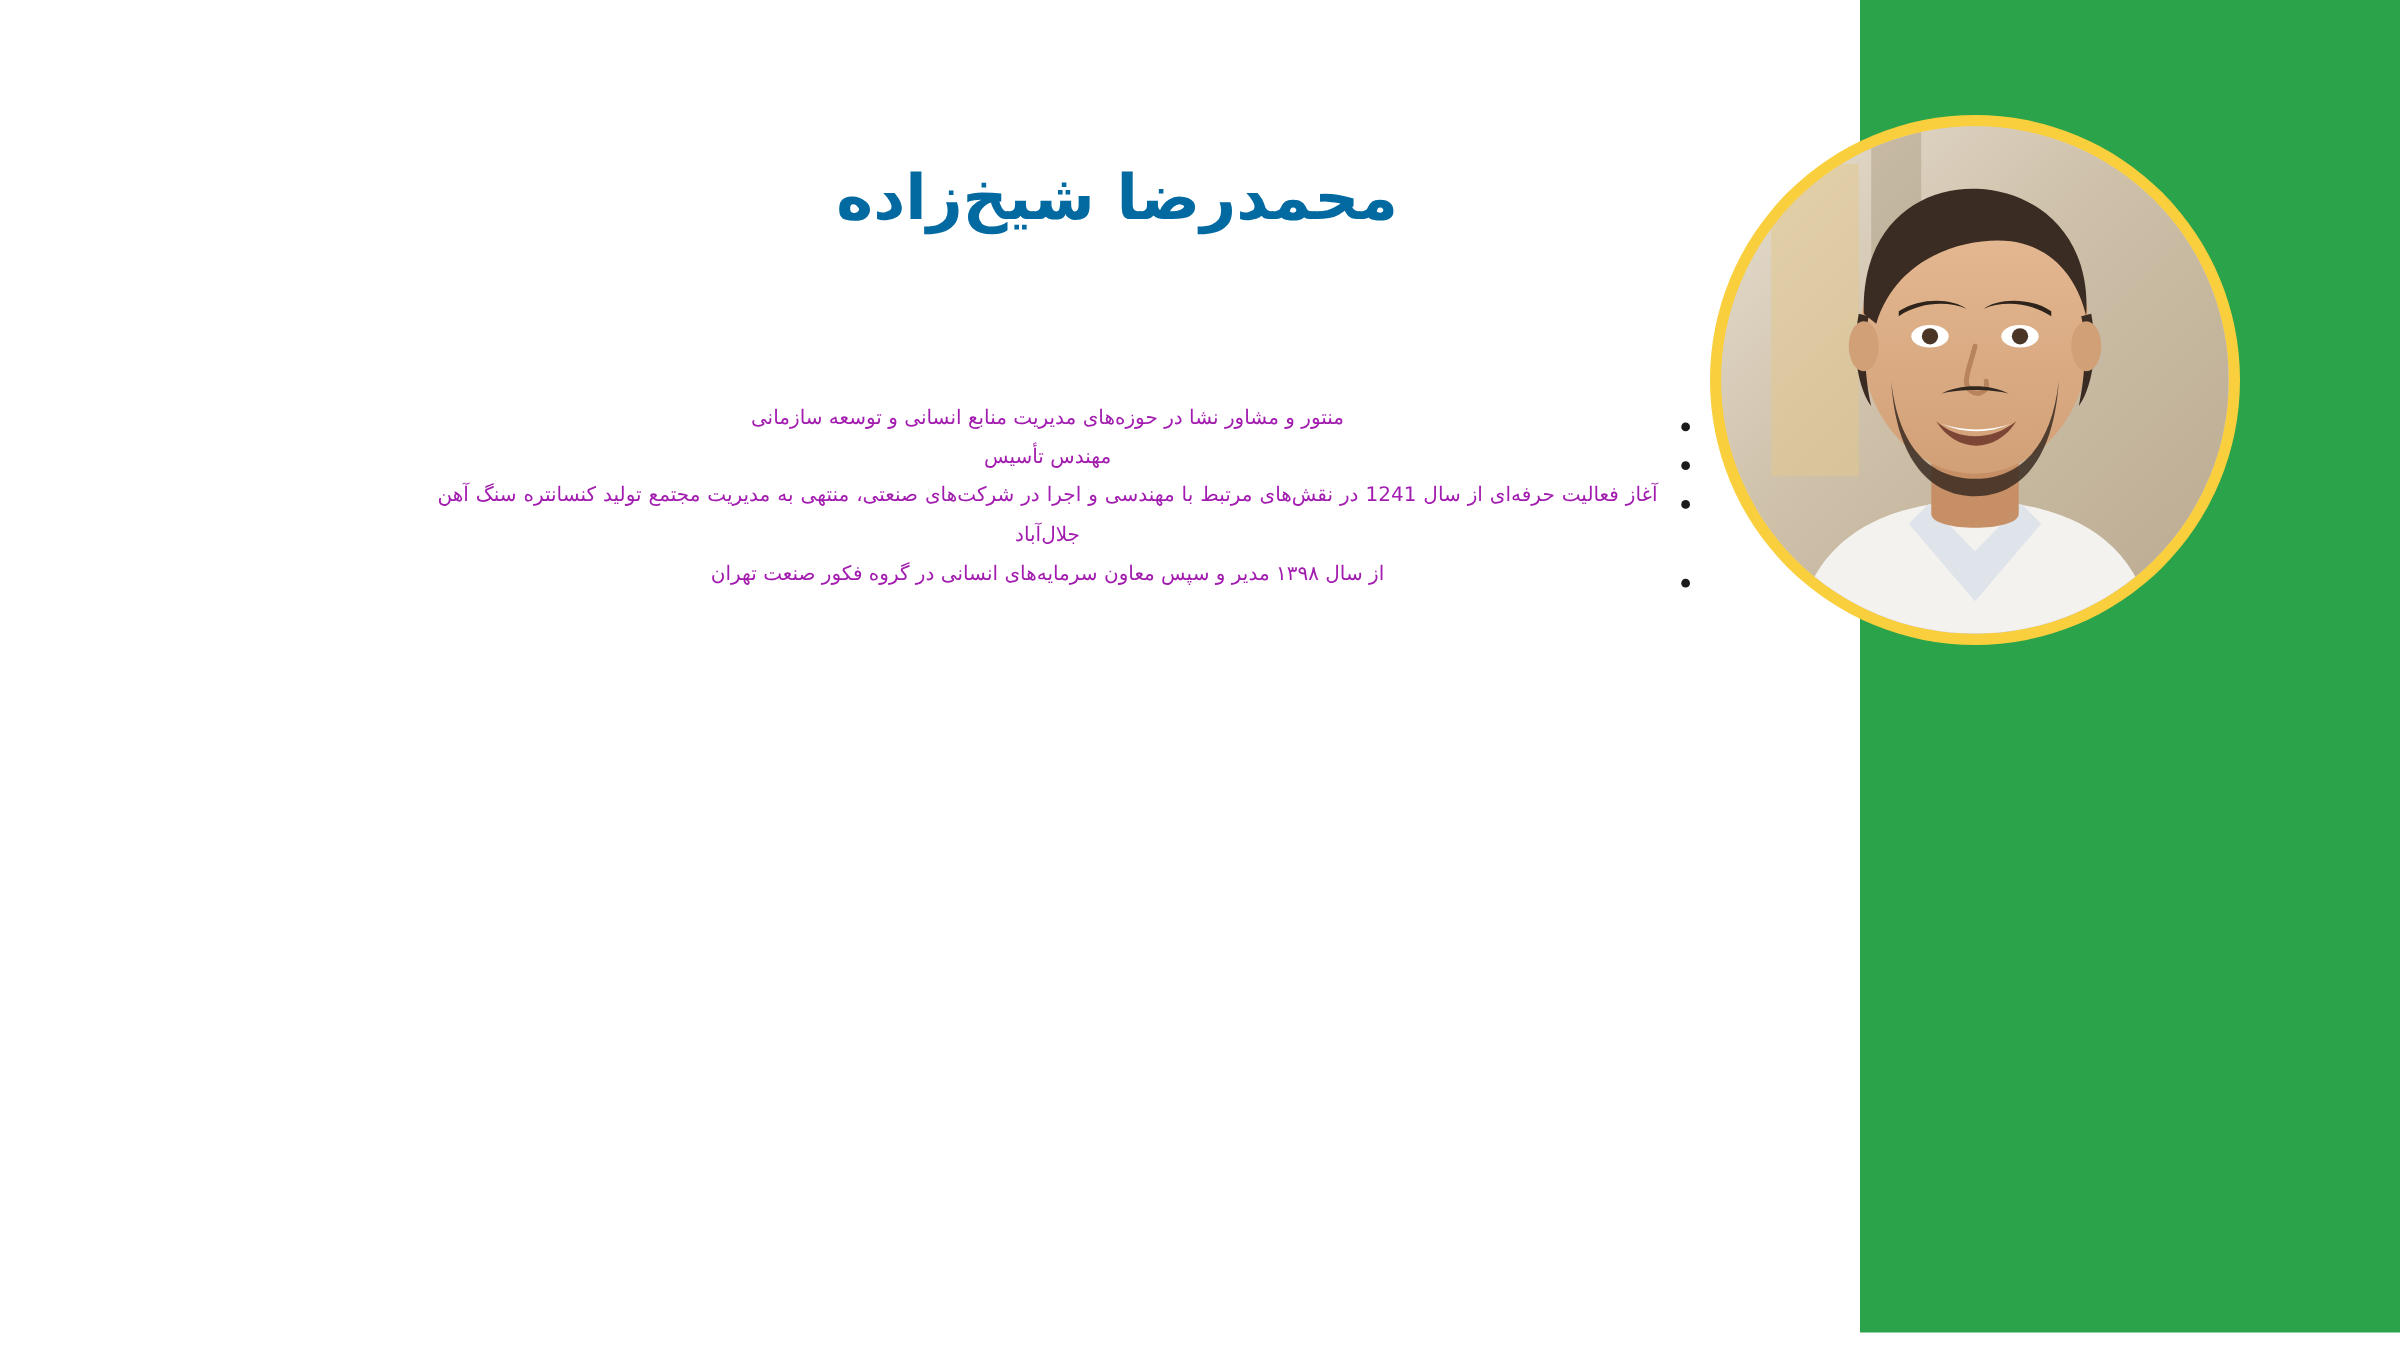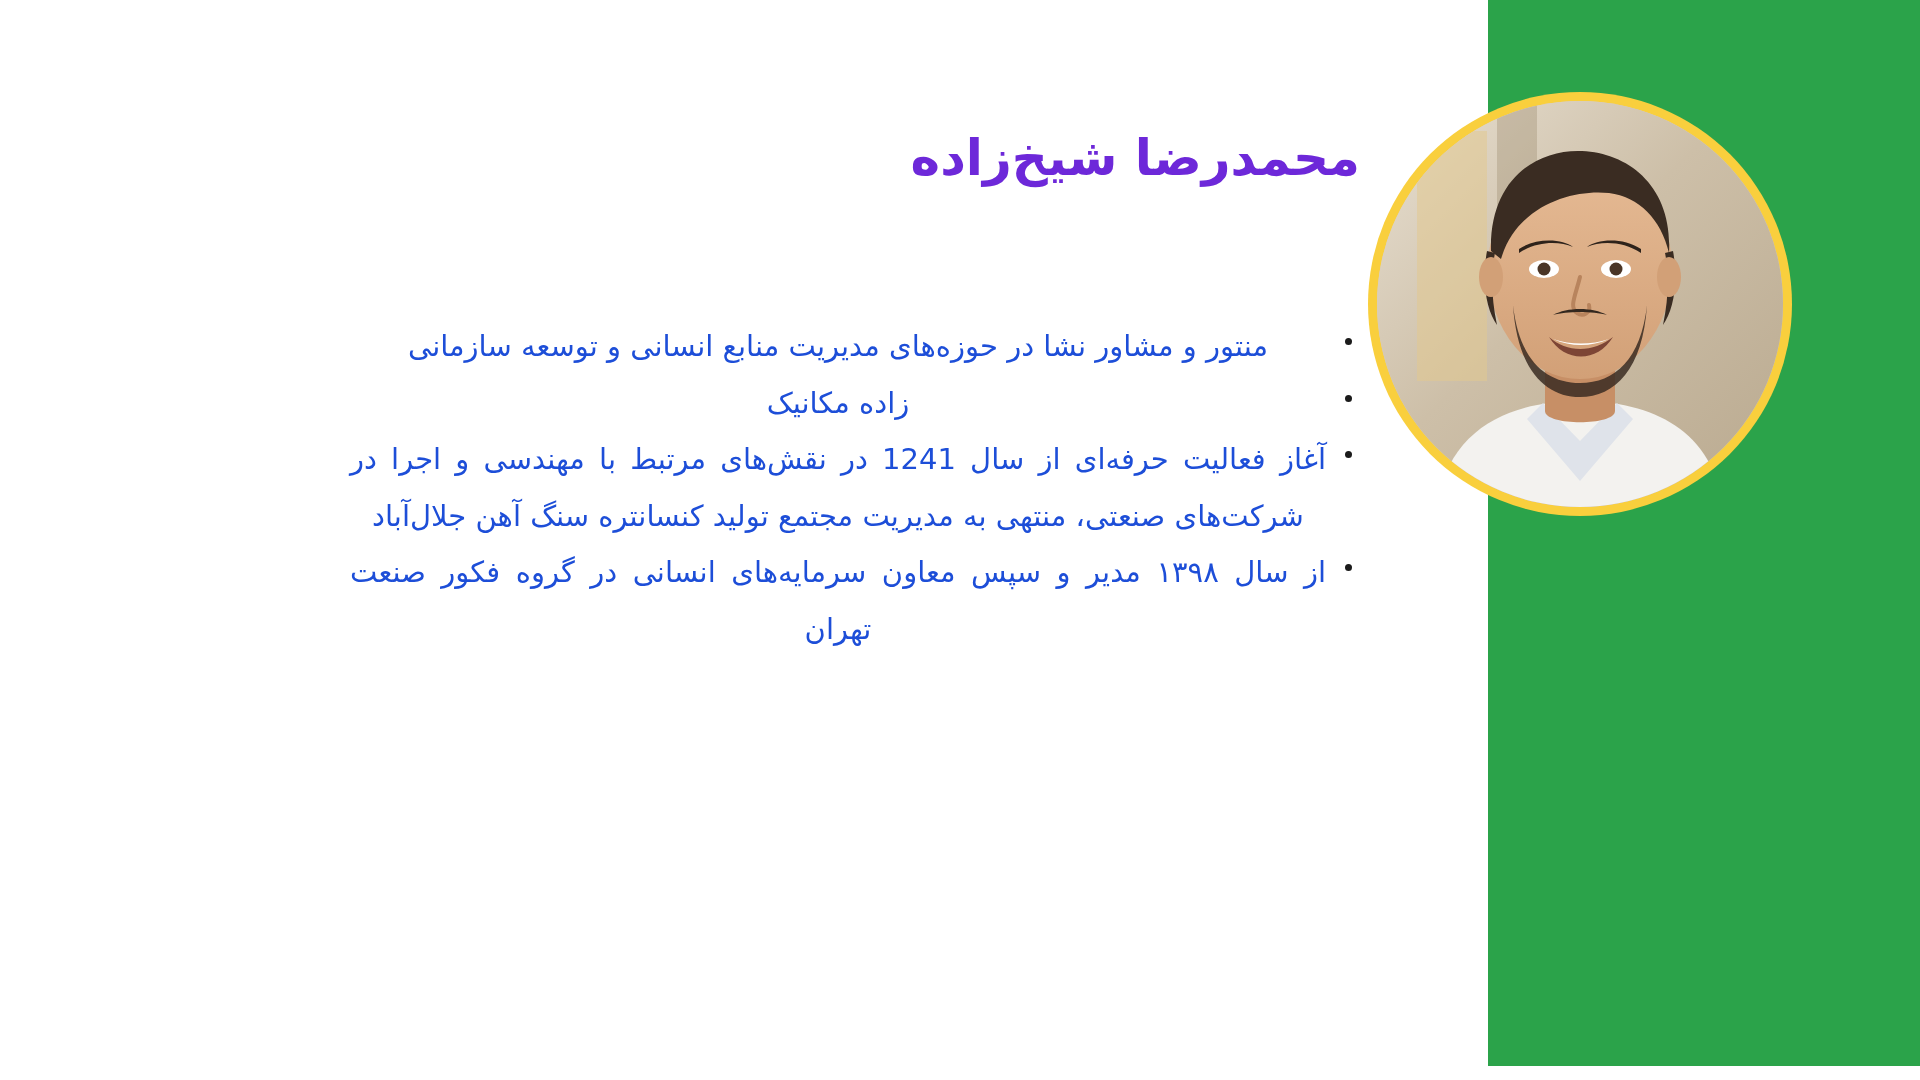--- a/index.html
+++ b/index.html
@@ -63,46 +63,46 @@
   .portrait-img svg {
     display: block;
     width: 100%;
     height: 100%;
   }
 
   
   .slide-title {
     position: absolute;
     top: 128px;
-    right: 560px;
+    right: 591px;
     width: 660px;
-    text-align: right;
-    color: #6d28d9;
+    text-align: left;
+    color: #0369a1;
     font-size: 50px;
     font-weight: bold;
     letter-spacing: 0px;
     line-height: 1.2;
     direction: rtl;
   }
 
   
   .bullets {
     position: absolute;
     top: 318px;
     right: 560px;
     width: 1010px;
     direction: rtl;
     list-style: none;
     margin: 0;
     padding: 0;
   }
   .bullets li {
     position: relative;
-    color: #1d4ed8;
-    font-size: 29px;
+    color: #a21caf;
+    font-size: 16px;
     line-height: 1.95;
     text-align: justify;
     text-align-last: center;
     padding-right: 34px;
     margin-bottom: 0px;
   }
   .bullets li::before {
     content: "";
     position: absolute;
     right: 8px;
@@ -170,18 +170,18 @@
         <ellipse cx="114" cy="176" rx="12" ry="20" fill="#d2a077"></ellipse>
         <ellipse cx="292" cy="176" rx="12" ry="20" fill="#d2a077"></ellipse>
       </svg>
     </div>
   </div>
 
   <div class="slide-title">محمدرضا شیخ‌زاده</div>
 
   <ul class="bullets">
     <li>منتور و مشاور نشا در حوزه‌های مدیریت منابع انسانی و توسعه سازمانی</li>
-    <li>زاده مکانیک</li>
+    <li>مهندس تأسیس</li>
     <li>آغاز فعالیت حرفه‌ای از سال 1241 در نقش‌های مرتبط با مهندسی و اجرا در شرکت‌های صنعتی، منتهی به مدیریت مجتمع تولید کنسانتره سنگ آهن جلال‌آباد</li>
     <li>از سال ۱۳۹۸ مدیر و سپس معاون سرمایه‌های انسانی در گروه فکور صنعت تهران</li>
   </ul>
 
 </div>
 
 </body></html>

